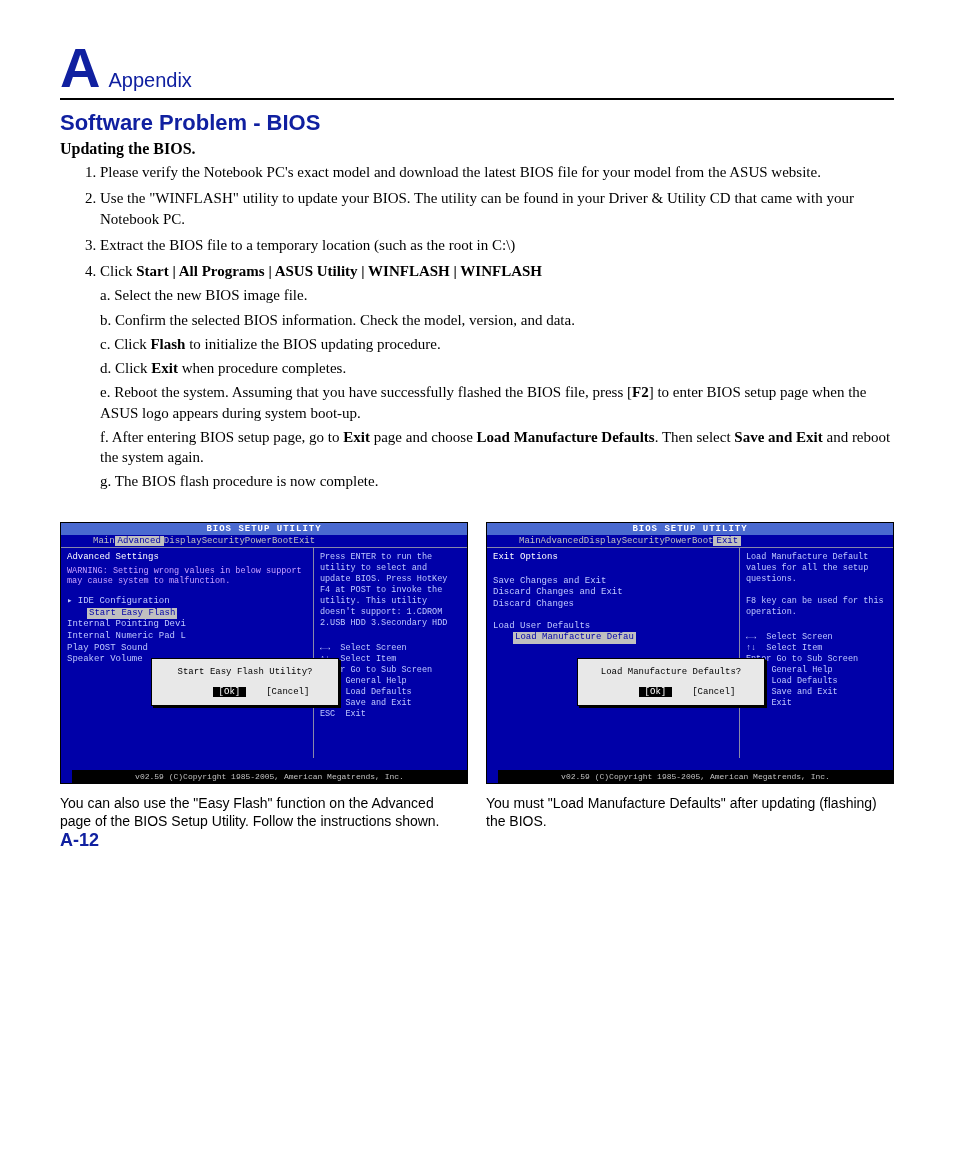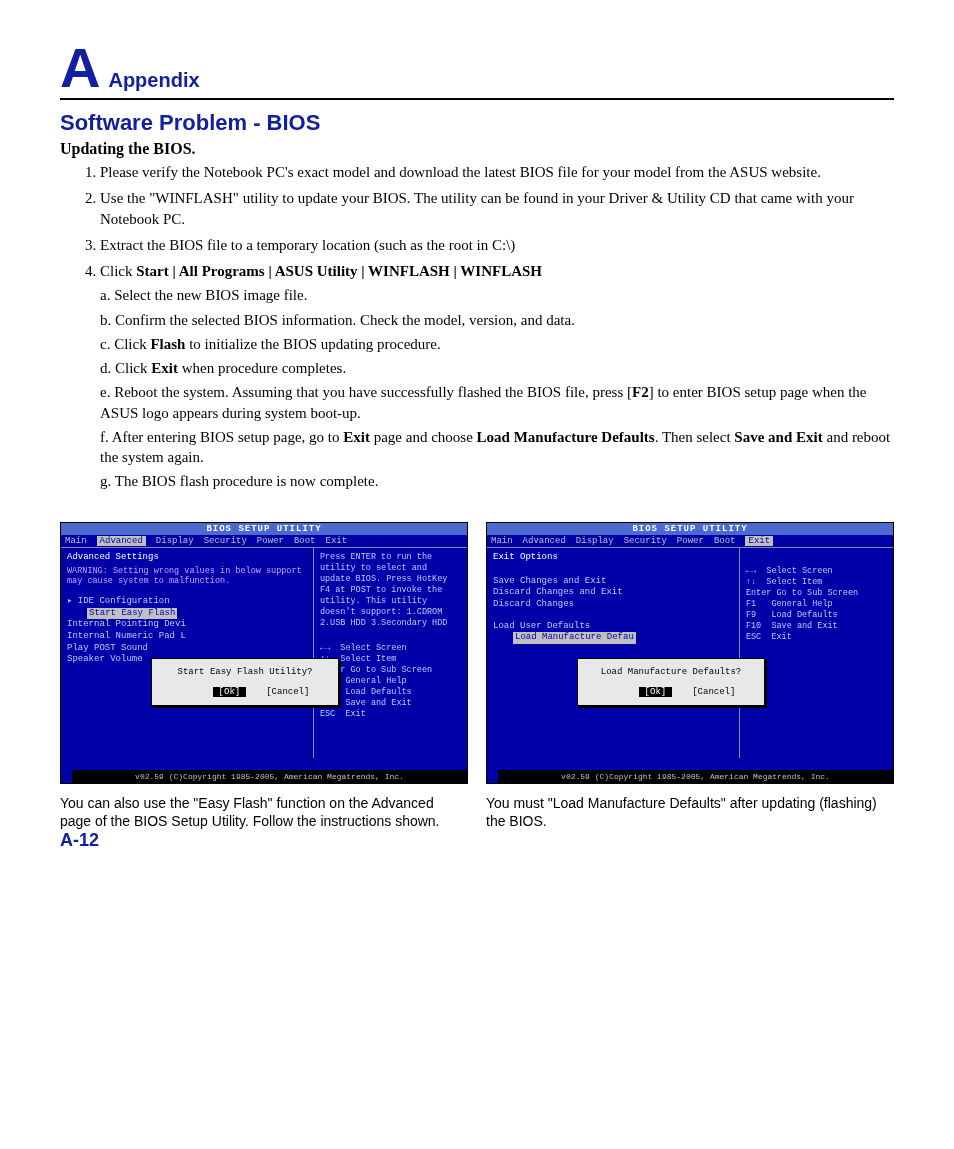--- a/index.html
+++ b/index.html
@@ -20,21 +20,21 @@
   .big-a {
     font-size: 56px;
     font-weight: bold;
     color: #1020a0;
     font-family: Arial, Helvetica, sans-serif;
     line-height: 1;
     margin-right: 8px;
   }
   .appendix-label {
     font-size: 20px;
-    font-weight: bold;
+    font-weight: normal;
     color: #1020a0;
     font-family: Arial, Helvetica, sans-serif;
   }
   .section-title {
     font-size: 22px;
     font-weight: bold;
     color: #1020a0;
     font-family: Arial, Helvetica, sans-serif;
     margin: 6px 0 4px 0;
   }
@@ -82,21 +82,21 @@
     text-align: center;
     font-weight: bold;
     padding: 1px 0;
     letter-spacing: 1px;
   }
   .bios-menu {
     background: #0000a8;
     color: #bcbcbc;
     display: flex;
     padding: 1px 4px;
-    gap: 10px;
+    margin-left: 28px;
   }
   .bios-menu span {
     color: #c0c0c0;
   }
   .bios-menu .active {
     background: #c0c0c0;
     color: #0000a8;
     padding: 0 3px;
   }
   .bios-body {
@@ -291,20 +291,23 @@
           <div class="item hl">Load Manufacture Defau</div>
           <div class="popup">
             <div>Load Manufacture Defaults?</div>
             <div class="popup-btns">
               <span class="ok">[Ok]</span>
               <span>[Cancel]</span>
             </div>
           </div>
         </div>
         <div class="bios-right">
+          <div style="white-space:pre-line;">Load Manufacture Default values for all the setup questions.
+
+F8 key can be used for this operation.</div>
           <div style="margin-top:14px; white-space:pre;">←→  Select Screen
 ↑↓  Select Item
 Enter Go to Sub Screen
 F1   General Help
 F9   Load Defaults
 F10  Save and Exit
 ESC  Exit</div>
         </div>
       </div>
       <div class="bios-footer">v02.59 (C)Copyright 1985-2005, American Megatrends, Inc.</div>

